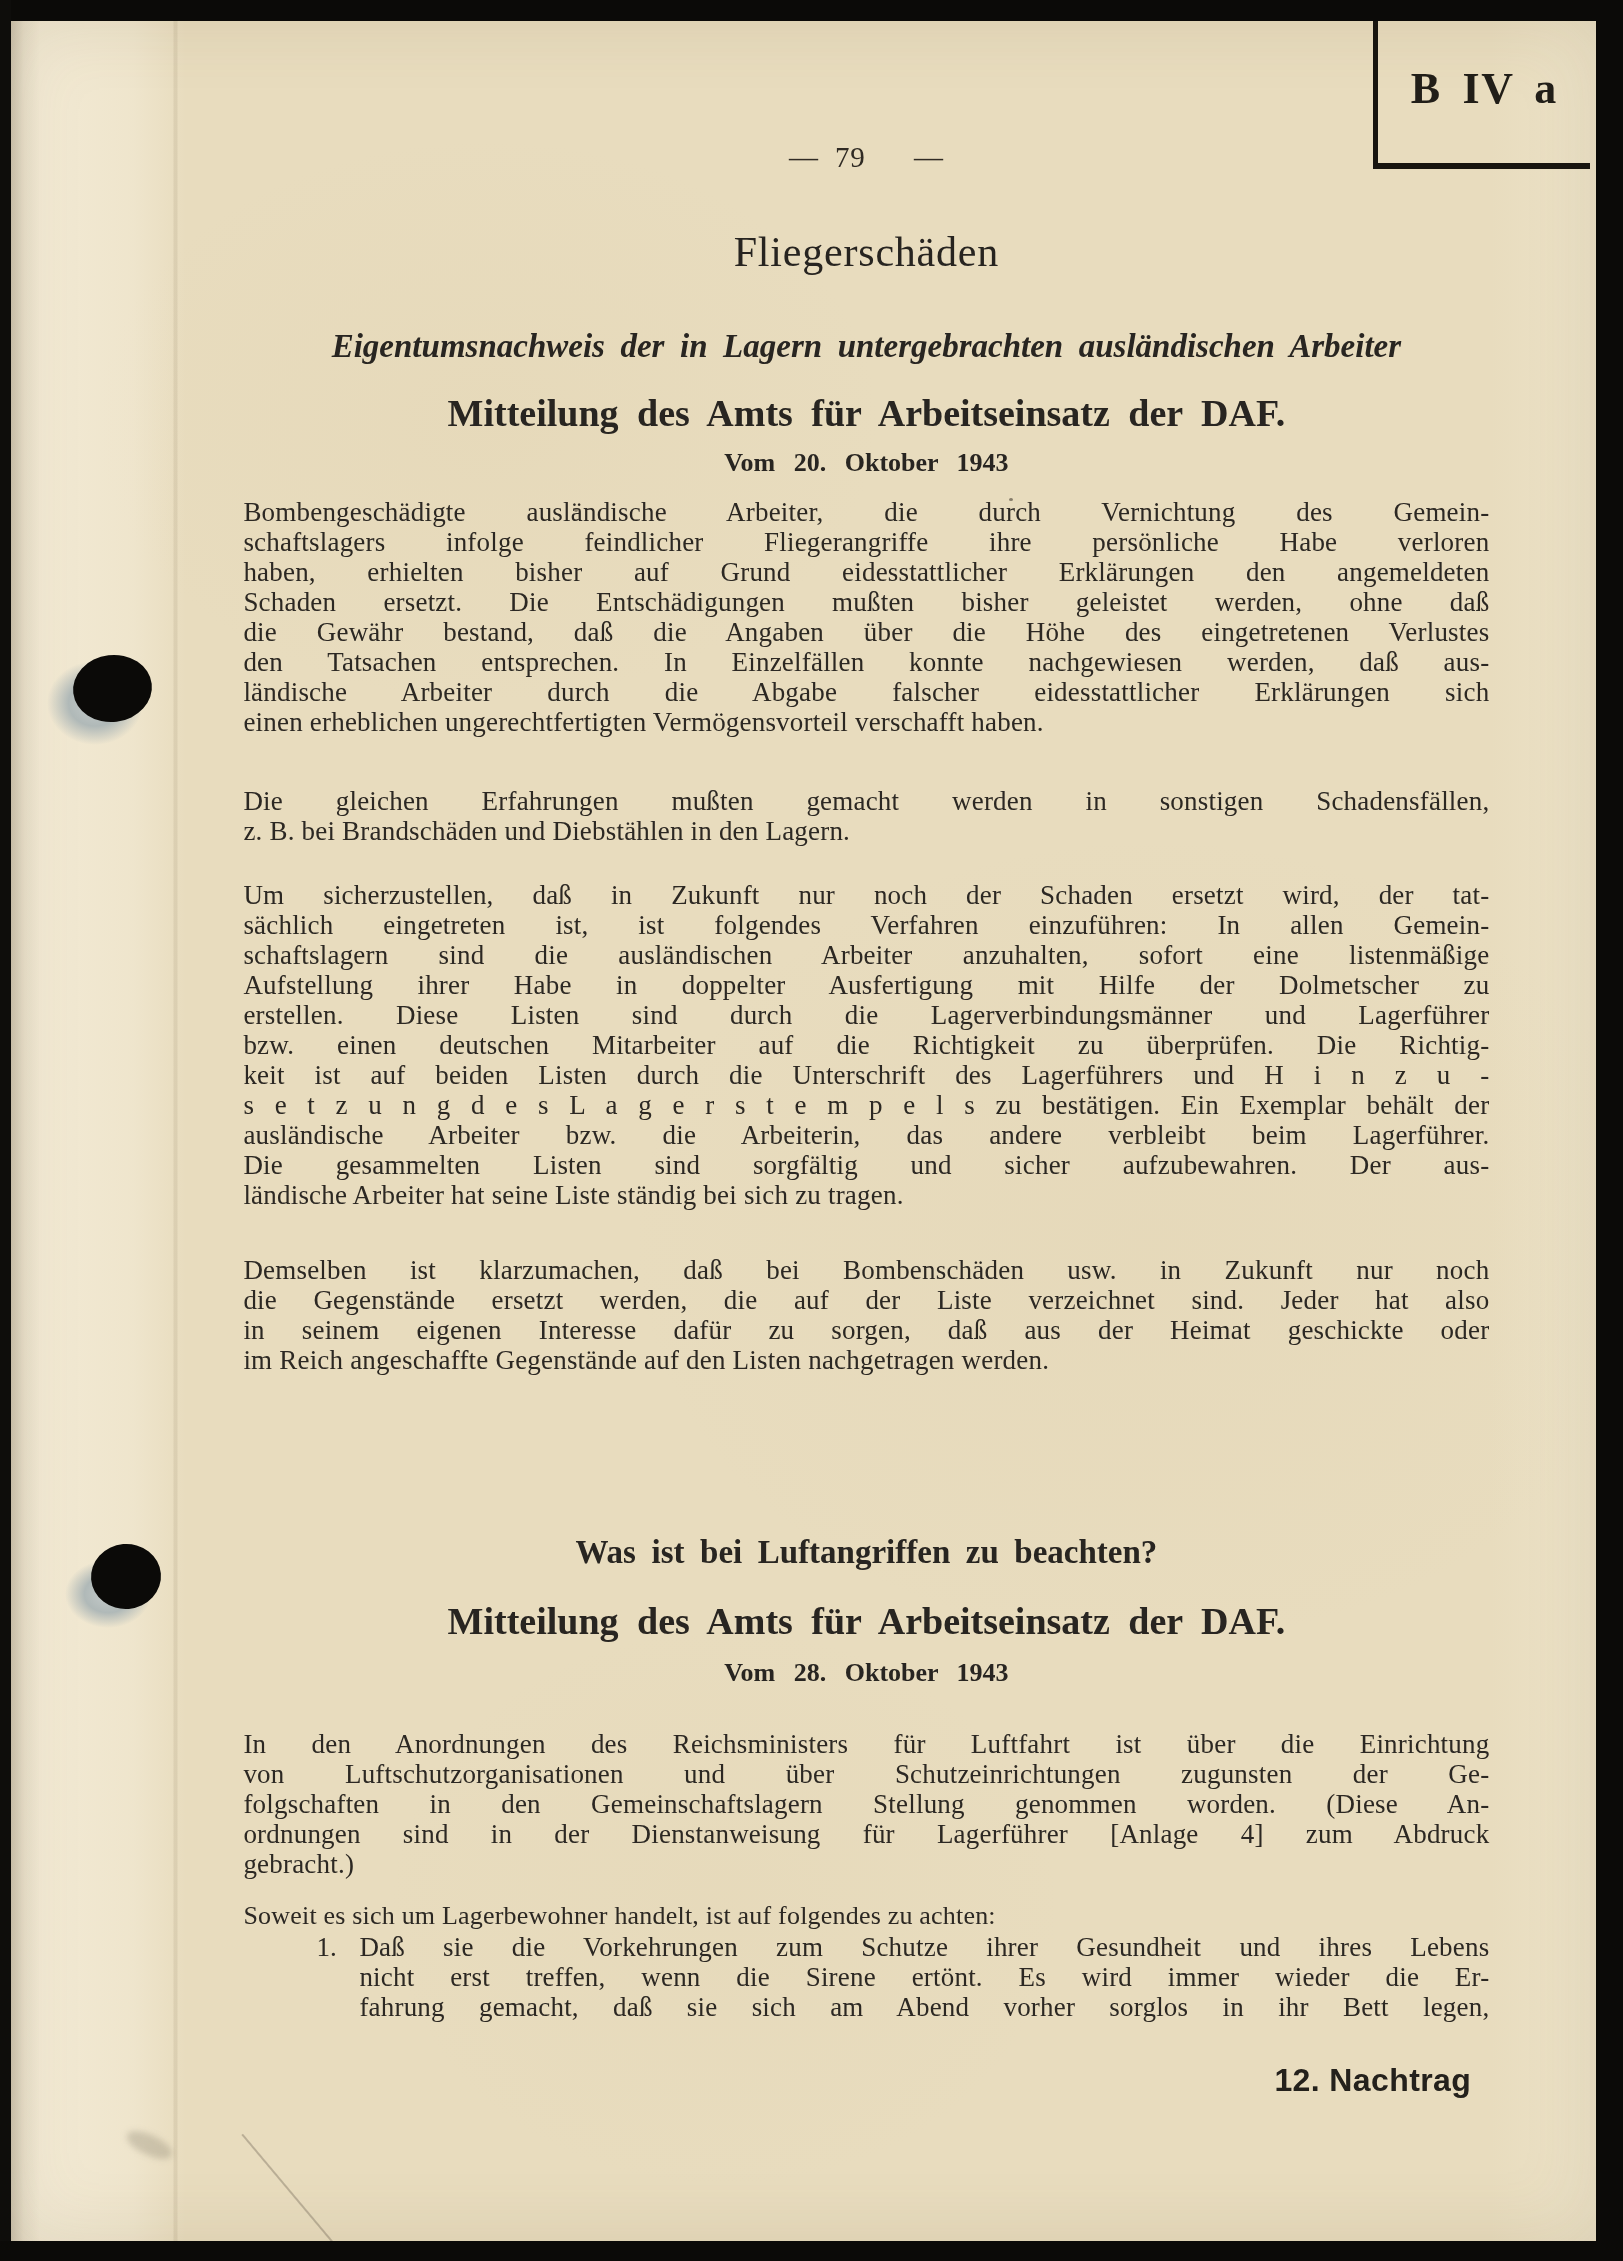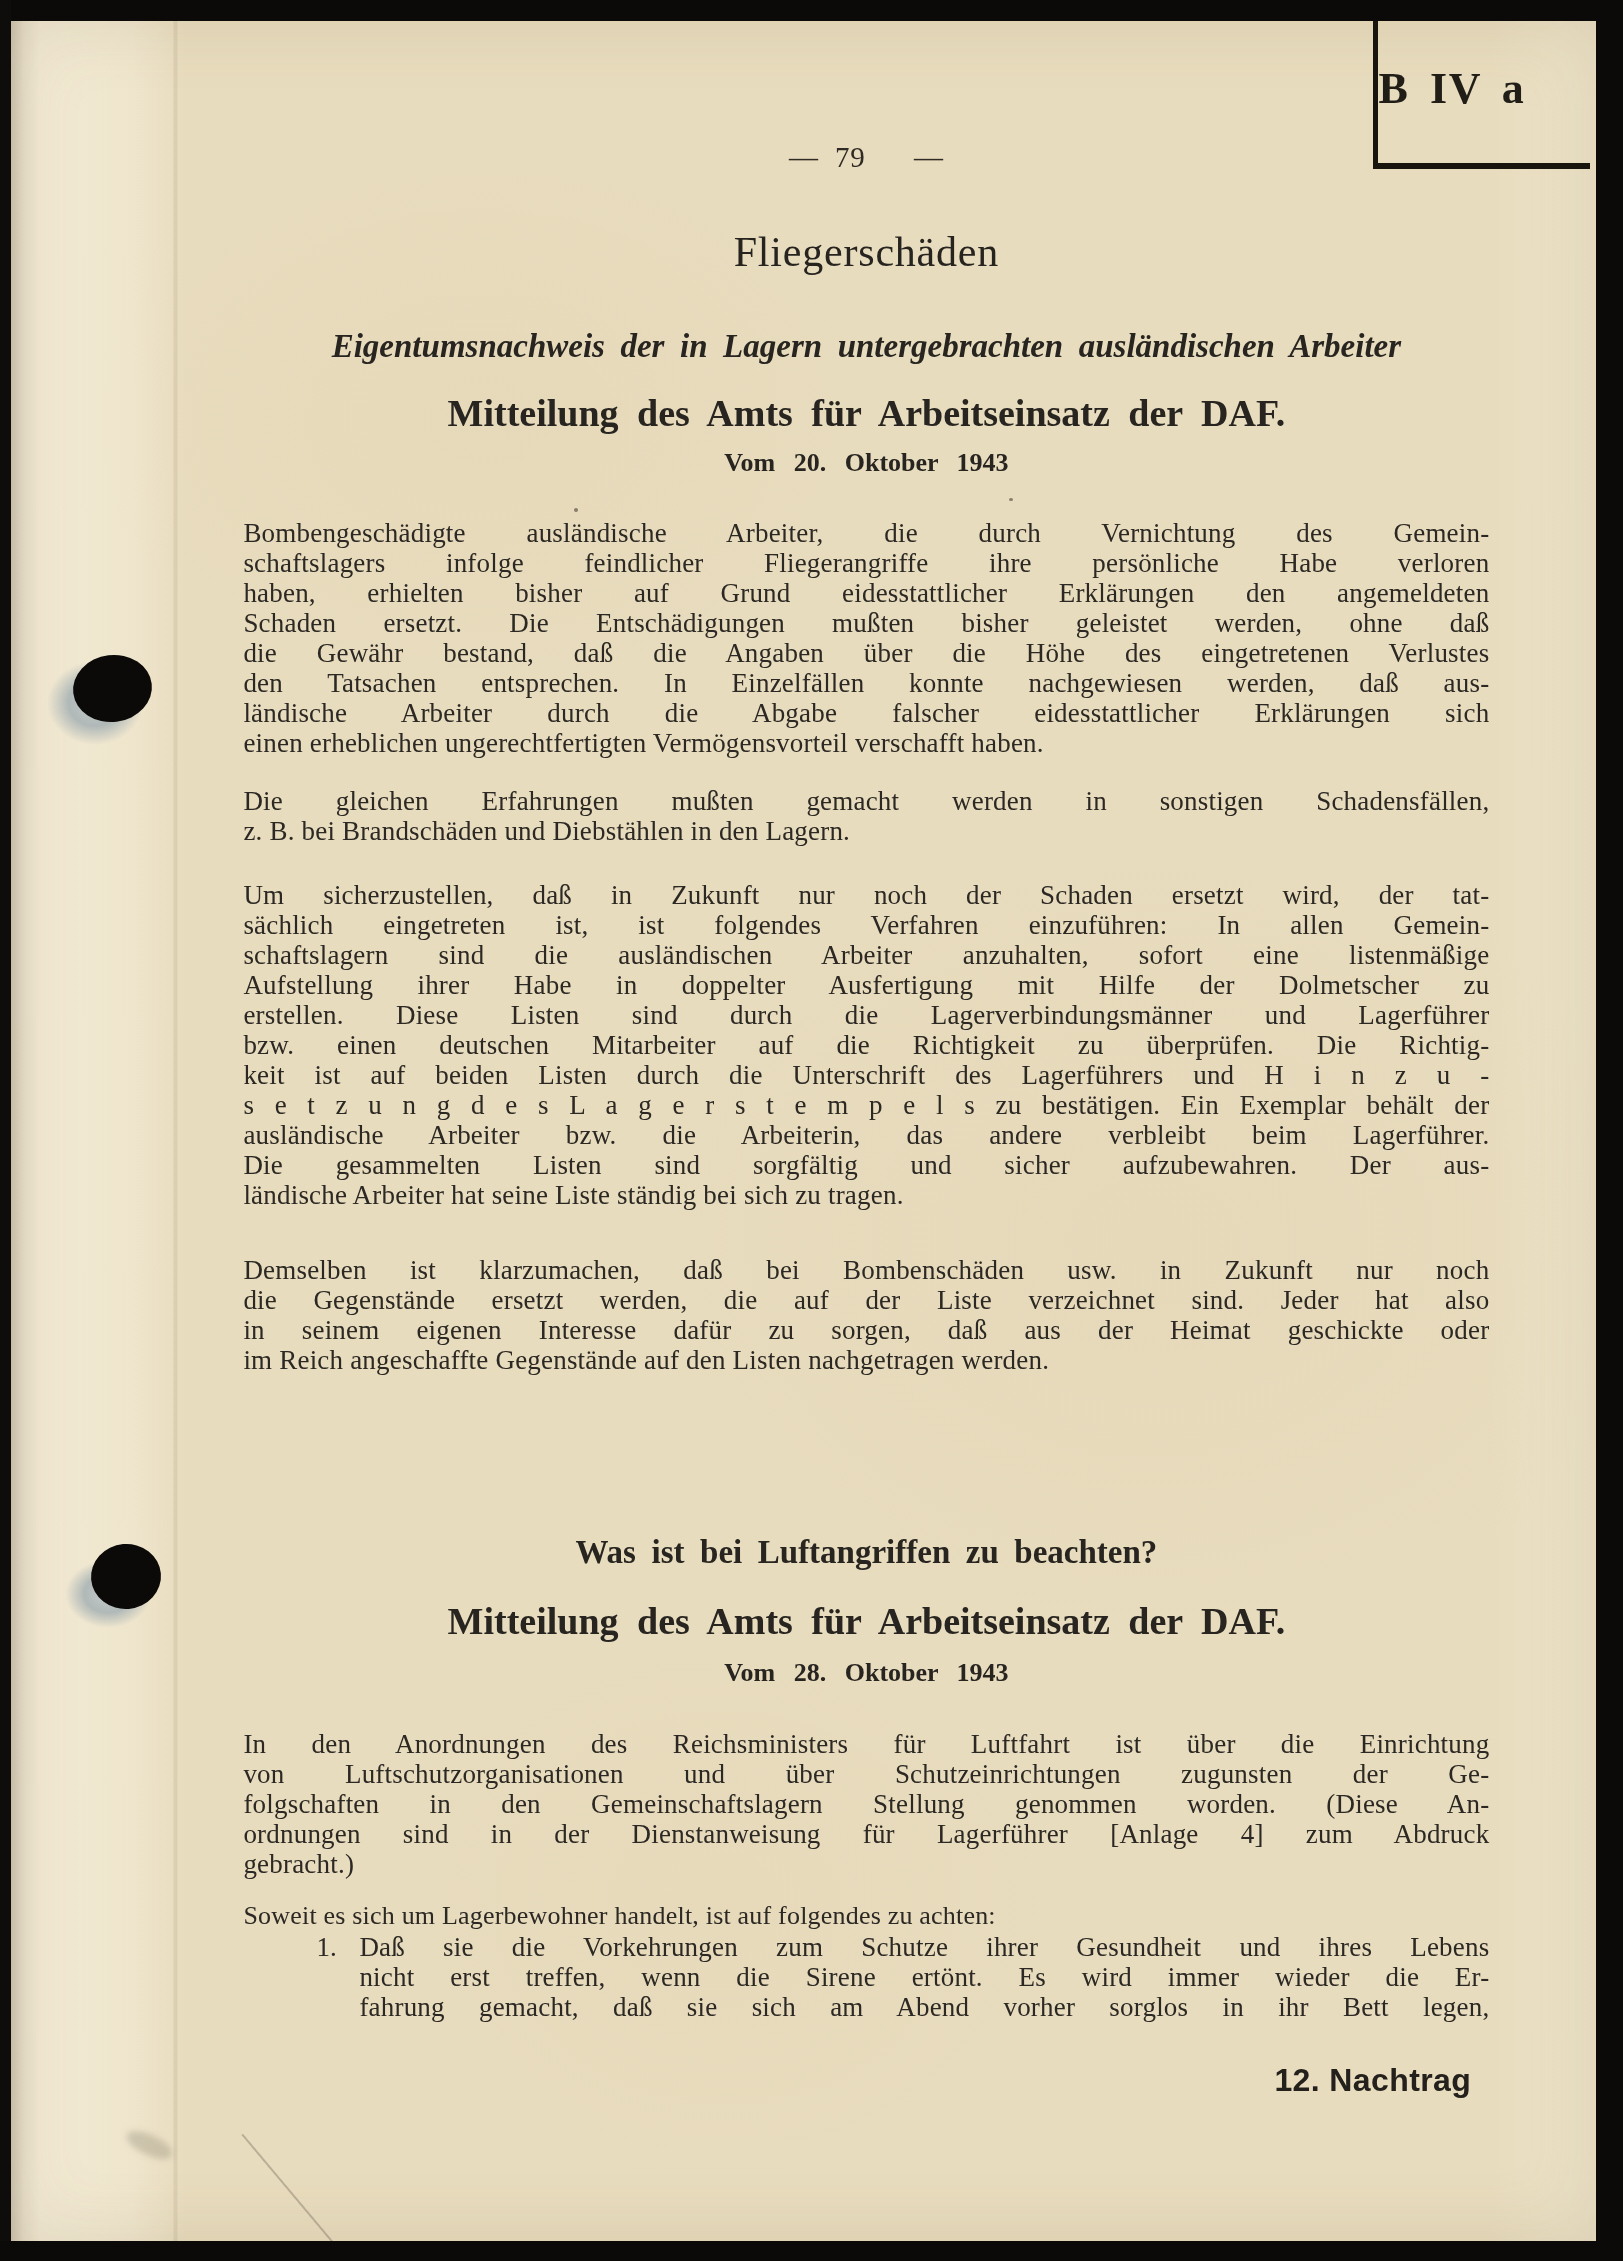--- a/index.html
+++ b/index.html
@@ -24,21 +24,21 @@
     color:#2c2823;
   }
   .abs { position:absolute; }
   .col { left:232px; width:1246px; }
   .centered { text-align:center; }
 
   
   .class-box {
     position:absolute; left:1362px; top:0; width:217px; height:148px;
     border-left:5.7px solid #18150f; border-bottom:6.5px solid #18150f;
-    display:flex; align-items:center; 
+    display:flex; align-items:center; justify-content:center;
     padding-bottom:8px; box-sizing:border-box;
   }
   .class-label {
     font-size:44px; font-weight:bold; color:#211e18;
     word-spacing:8px; letter-spacing:1.6px;
   }
 
   .page-number {
     top:120px; font-size:29px; color:#302b24; white-space:pre; letter-spacing:0.8px;
   }
@@ -101,21 +101,21 @@
     </div>
 
     <div class="abs col centered page-number">—  79      —</div>
 
     <div class="abs col centered doc-title">Fliegerschäden</div>
 
     <div class="abs col centered sec-heading" style="top:307px;font-style:italic;">Eigentumsnachweis der in Lagern untergebrachten ausländischen Arbeiter</div>
     <div class="abs col centered sec-source" style="top:370px;">Mitteilung des Amts für Arbeitseinsatz der DAF.</div>
     <div class="abs col centered sec-date" style="top:427px;">Vom 20. Oktober 1943</div>
 
-    <div class="abs col para" style="top:497px;">
+    <div class="abs col para" style="top:476px;">
         <div class="tline">Bombengeschädigte ausländische Arbeiter, die durch Vernichtung des Gemein-</div>
         <div class="tline">schaftslagers infolge feindlicher Fliegerangriffe ihre persönliche Habe verloren</div>
         <div class="tline">haben, erhielten bisher auf Grund eidesstattlicher Erklärungen den angemeldeten</div>
         <div class="tline">Schaden ersetzt. Die Entschädigungen mußten bisher geleistet werden, ohne daß</div>
         <div class="tline">die Gewähr bestand, daß die Angaben über die Höhe des eingetretenen Verlustes</div>
         <div class="tline">den Tatsachen entsprechen. In Einzelfällen konnte nachgewiesen werden, daß aus-</div>
         <div class="tline">ländische Arbeiter durch die Abgabe falscher eidesstattlicher Erklärungen sich</div>
         <div class="tline tline-last">einen erheblichen ungerechtfertigten Vermögensvorteil verschafft haben.</div>
       </div>
     <div class="abs col para" style="top:765px;">

